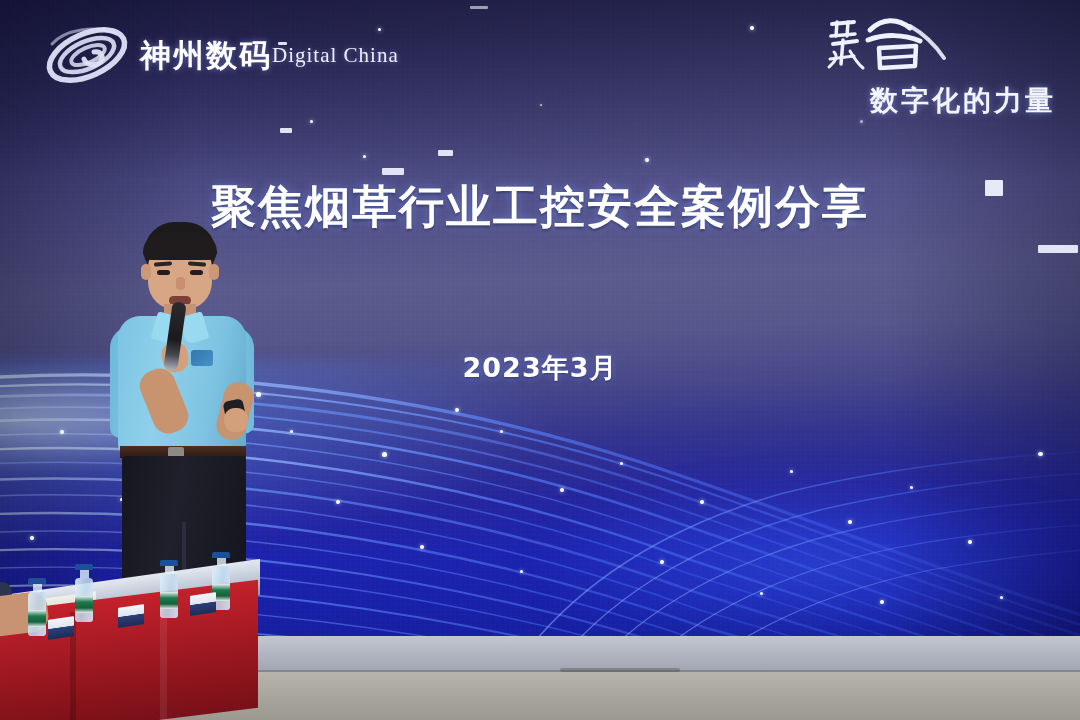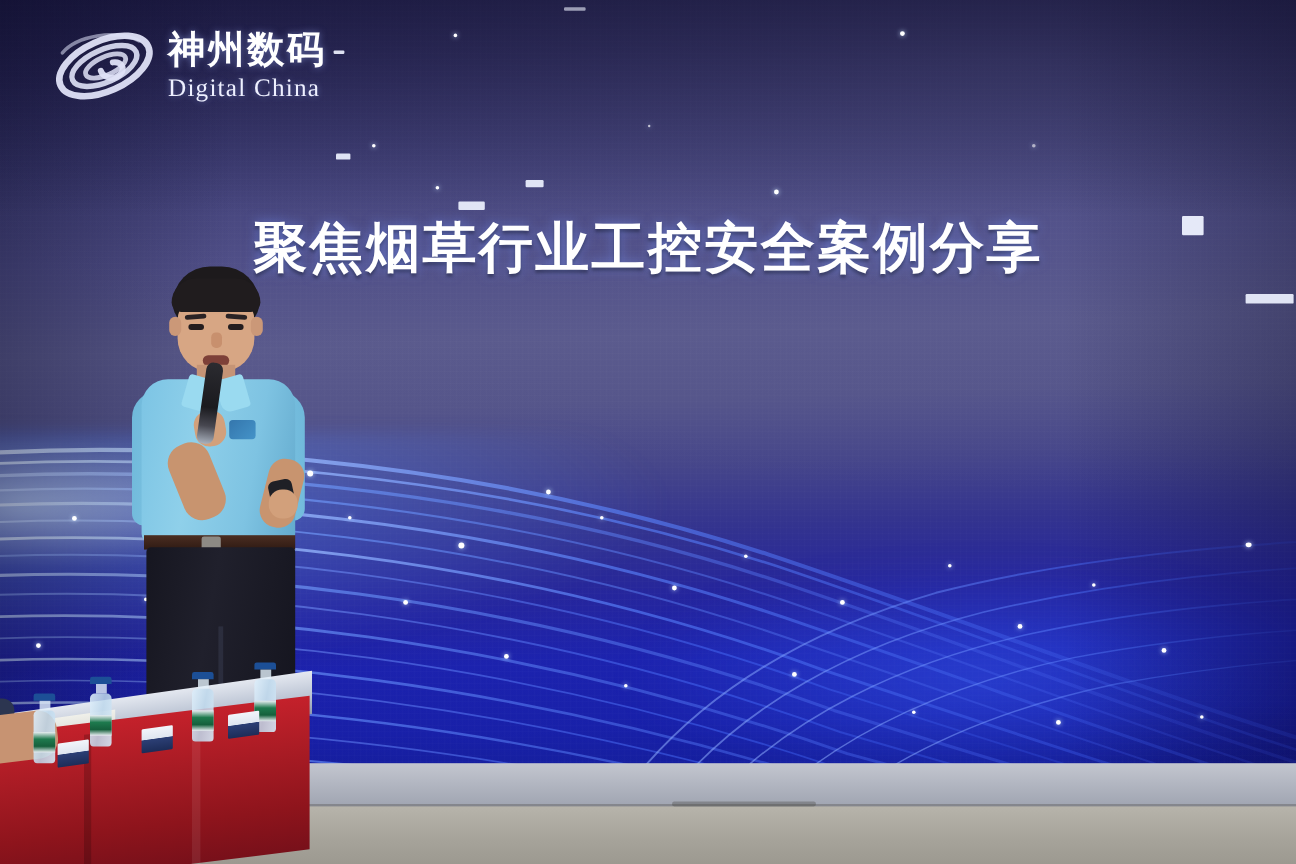--- a/index.html
+++ b/index.html
@@ -107,21 +107,21 @@
     text-shadow:0 0 9px rgba(130,160,255,.55), 0 1px 3px rgba(0,0,0,.4);
     font-family:"DejaVu Sans","Liberation Sans",sans-serif;
   }
 
   
   .dc-logo{
     position:absolute; left:42px; top:18px;
     display:flex; align-items:center; gap:8px;
   }
   .dc-mark{ width:90px; height:74px; }
-  .dc-text{ display:flex; flex-direction:column; line-height:1; }
+  .dc-text{ display:flex; flex-direction:row; line-height:1; }
   .dc-cn{
     font-size:31px; font-weight:bold; color:#ffffff; letter-spacing:2px;
     font-family:"DejaVu Sans","Liberation Sans",sans-serif;
     text-shadow:0 0 6px rgba(160,180,255,.5);
   }
   .dc-en{
     font-size:21px; color:#eef0ff; letter-spacing:1px; margin-top:5px;
     font-family:"Liberation Serif","DejaVu Serif",serif;
     text-shadow:0 0 5px rgba(160,180,255,.45);
   }
@@ -417,37 +417,61 @@
       <span class="pt" style="left:880px; top:600px; width:4px; height:4px;"></span>
       <span class="pt" style="left:1000px;top:596px; width:3px; height:3px;"></span>
       <span class="pt" style="left:256px; top:392px; width:5px; height:5px;"></span>
       <span class="pt" style="left:196px; top:370px; width:4px; height:4px;"></span>
       <span class="pt" style="left:60px;  top:430px; width:4px; height:4px;"></span>
       <span class="pt" style="left:120px; top:498px; width:3px; height:3px;"></span>
       <span class="pt" style="left:30px;  top:536px; width:4px; height:4px;"></span>
     </div>
 
     <div class="slide-title">聚焦烟草行业工控安全案例分享</div>
+    <div class="slide-date">2023年3月</div>
 
     <div class="dc-logo">
       <svg class="dc-mark" viewBox="0 0 90 74">
         <g fill="none" stroke="#dfe2f7" stroke-linecap="round">
           <ellipse cx="45" cy="37" rx="40" ry="21" transform="rotate(-24 45 37)" stroke-width="5.5" opacity="0.95"></ellipse>
           <ellipse cx="45" cy="37" rx="29" ry="13.5" transform="rotate(-24 45 37)" stroke-width="4.5" opacity="0.9"></ellipse>
           <ellipse cx="46" cy="37" rx="18" ry="7.5" transform="rotate(-24 46 37)" stroke-width="4" opacity="0.85"></ellipse>
           <path d="M52,34 C59,33 63,39 58,44 C53,49 44,47 42,41" stroke-width="5" opacity="0.95"></path>
           <path d="M10,26 C22,12 54,6 74,16" stroke-width="3" opacity="0.55"></path>
         </g>
       </svg>
       <div class="dc-text">
         <span class="dc-cn">神州数码</span>
         <span class="dc-en">Digital China</span>
       </div>
     </div>
 
+    <div class="ev-logo">
+      <svg class="ev-cal" viewBox="0 0 130 62">
+        <g stroke="#eef1ff" fill="none" stroke-linecap="round" stroke-linejoin="round">
+
+          <path d="M8,10 L30,8" stroke-width="4"></path>
+          <path d="M13,8 L12,22" stroke-width="3.5"></path>
+          <path d="M24,8 L23,22" stroke-width="3.5"></path>
+          <path d="M7,22 L31,20" stroke-width="3.5"></path>
+          <path d="M9,30 L33,27" stroke-width="4"></path>
+          <path d="M19,26 L17,50" stroke-width="3.5"></path>
+          <path d="M10,38 C16,44 8,50 5,53" stroke-width="3"></path>
+          <path d="M26,37 C30,44 34,50 39,54" stroke-width="3"></path>
+          <path d="M6,45 L30,42" stroke-width="3"></path>
+
+          <path d="M46,16 C58,4 74,4 86,14" stroke-width="5"></path>
+          <path d="M44,26 C60,20 80,20 96,27" stroke-width="5"></path>
+          <path d="M55,34 L92,32 L91,52 L56,54 Z" stroke-width="4.5"></path>
+          <path d="M58,44 L90,42" stroke-width="3.5"></path>
+          <path d="M86,12 C100,20 112,32 120,44" stroke-width="4" opacity=".9"></path>
+        </g>
+      </svg>
+      <div class="ev-sub">数字化的力量</div>
+    </div>
   </div>
 
   <div class="speaker">
     <div class="sp-hair"></div>
     <div class="sp-face"></div>
     <div class="sp-hair2"></div>
     <div class="sp-ear-l"></div>
     <div class="sp-ear-r"></div>
     <div class="sp-brow-l"></div>
     <div class="sp-brow-r"></div>

